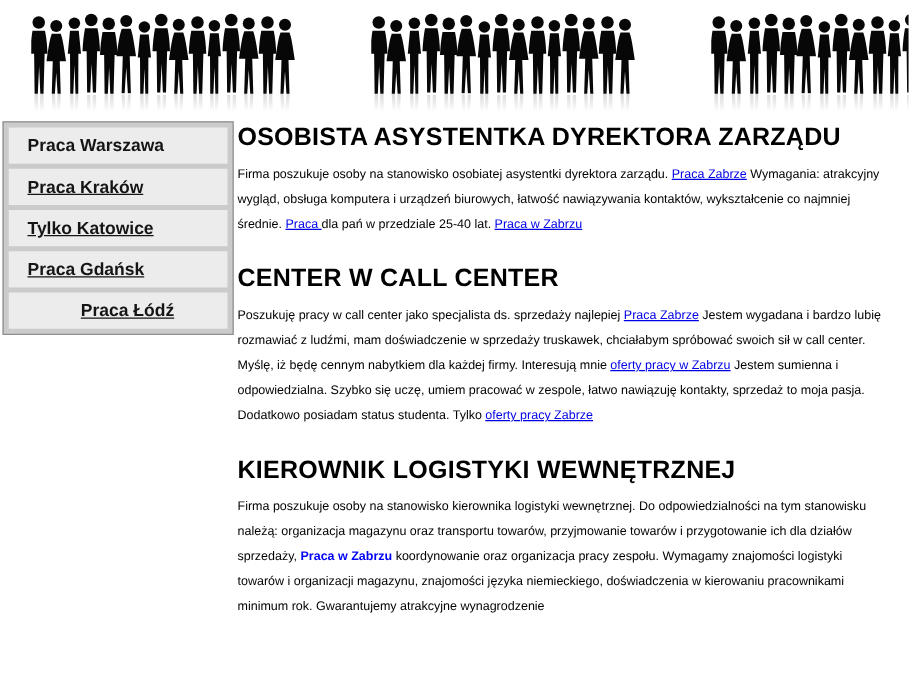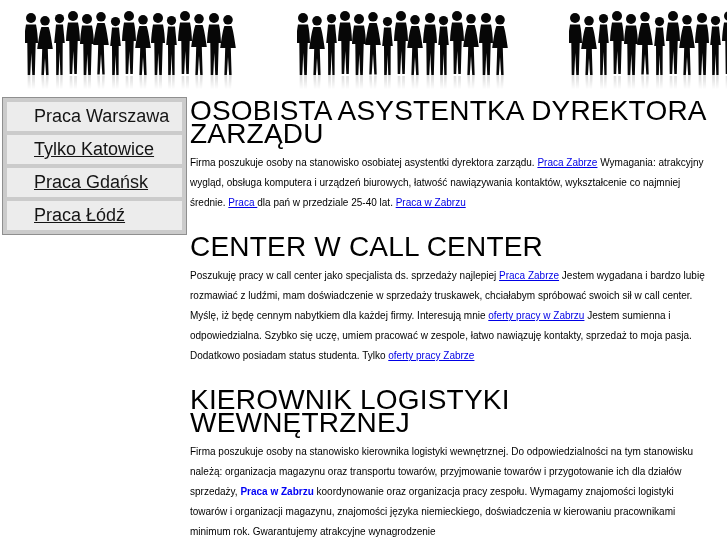--- a/index.html
+++ b/index.html
@@ -22,29 +22,29 @@
   .columns{display:flex;align-items:flex-start;padding-top:7px;}
   .sidebar{
     width:185px;box-sizing:border-box;margin-left:2px;
     background:var(--side-bg,#cbcbcb);
     border:1px solid var(--side-border,#8f8f8f);
     padding:4px;
   }
   .side-item{
     display:block;height:29px;line-height:29px;
     background:var(--item-bg,#ececec);
-    margin-bottom:4px;padding-left:27px;
-    font-weight:normal;font-size:18px;color:#151515;text-decoration:none;
+    margin-bottom:4px;padding-left:15px;
+    font-weight:bold;font-size:14px;color:#151515;text-decoration:none;
   }
-  .side-item:last-child{margin-bottom:0;}
+  .side-item:last-child{margin-bottom:0;text-align:center;}
   .side-item.u{text-decoration:underline;}
   
   .main{width:520px;margin-left:3px;box-sizing:border-box;}
   .main h1{
-    font-size:28px;line-height:23px;font-weight:normal;
+    font-size:20px;line-height:23px;font-weight:bold;
     margin:22px 0 8px;letter-spacing:.2px;color:#000;
   }
   .main section:first-child h1{margin-top:2px;}
   .main p{margin:0;font-size:10px;line-height:20px;color:#000;}
   a.link{color:var(--link,#0000e6);text-decoration:underline;}
   a.blink{color:var(--blink,#0000f5);font-weight:bold;text-decoration:none;}
   .hidden-defs{position:absolute;width:0;height:0;}
 </style>
 </head>
 <body>
@@ -112,20 +112,21 @@
         <svg width="215" height="66" viewBox="0 0 215 66" class="">
           <use href="#crowd"></use>
         </svg>
       </div>
     </div>
   </div>
 
 <div class="columns">
   <nav class="sidebar" id="sidebar">
       <a href="#" class="side-item">Praca Warszawa</a>
+      <a href="#" class="side-item u">Praca Kraków</a>
       <a href="#" class="side-item u">Tylko Katowice</a>
       <a href="#" class="side-item u">Praca Gdańsk</a>
       <a href="#" class="side-item u">Praca Łódź</a>
     </nav>
   <main class="main" id="main">
       <section>
         <h1>OSOBISTA ASYSTENTKA DYREKTORA ZARZĄDU</h1>
         <p><span>Firma poszukuje osoby na stanowisko osobiatej asystentki dyrektora zarządu. </span><a href="#" class="link">Praca Zabrze</a><span> Wymagania: atrakcyjny wygląd, obsługa komputera i urządzeń biurowych, łatwość nawiązywania kontaktów, wykształcenie co najmniej średnie. </span><a href="#" class="link">Praca </a><span>dla pań w przedziale 25-40 lat. </span><a href="#" class="link">Praca w Zabrzu</a></p>
       </section>
       <section>

